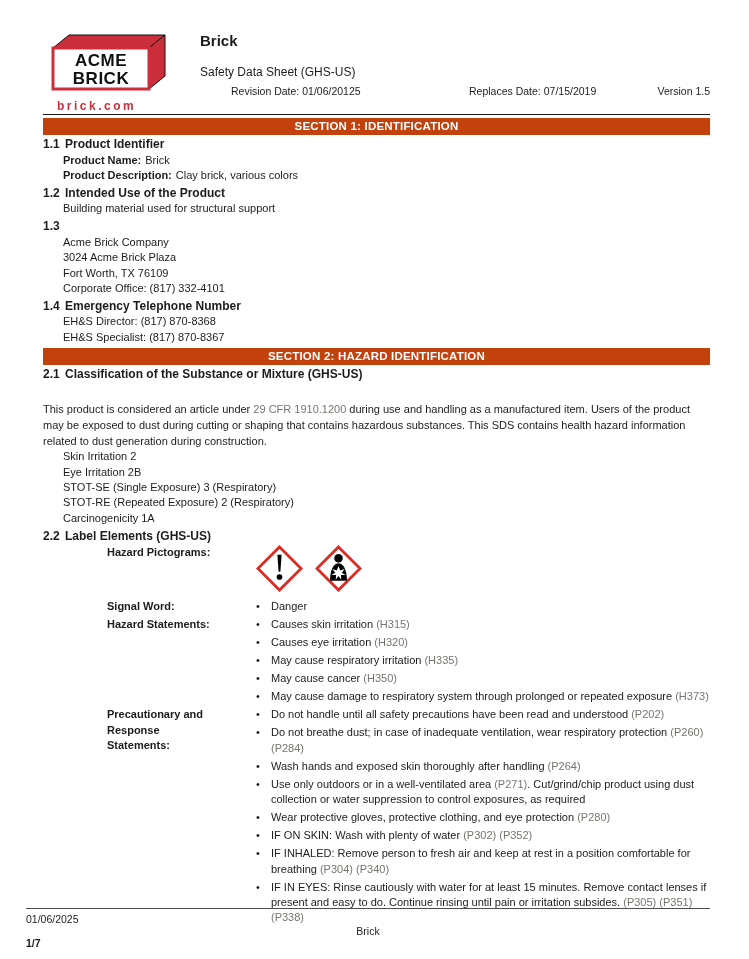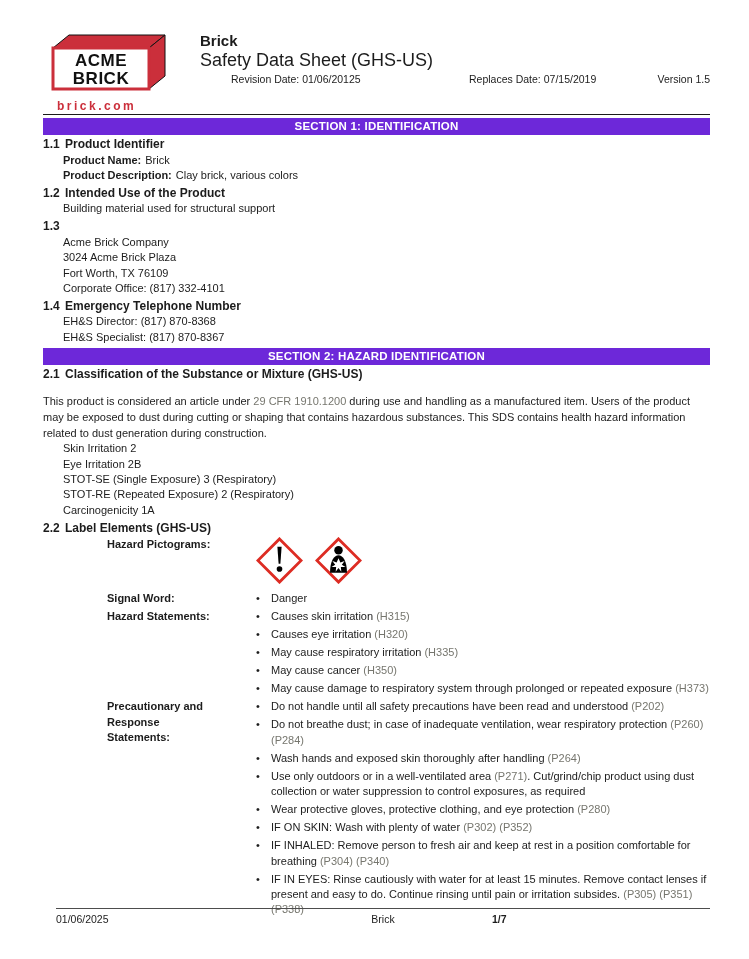--- a/index.html
+++ b/index.html
@@ -8,53 +8,53 @@
     font-family:"Liberation Sans",sans-serif;color:#1c1c1c;margin:0 auto;
     -webkit-font-smoothing:antialiased;
   }
   .content{position:absolute;left:43px;right:39px;top:30px;}
   
   .header{display:flex;align-items:flex-start;border-bottom:1.6px solid #1a1a1a;padding-bottom:1px;}
   .logo{width:157px;flex:none;padding-top:2px;}
   .logo-web{color:#cb2f3b;font-weight:bold;font-size:12px;letter-spacing:2.5px;margin-top:1px;margin-left:14px;}
   .head-right{flex:1;min-width:0;}
   .doc-title{font-size:15px;font-weight:bold;line-height:18px;margin-top:2px;}
-  .doc-subtitle{font-size:18px;line-height:20px;}
+  .doc-subtitle{font-size:12px;line-height:20px;margin-top:12px;}
   .rev-row{display:flex;font-size:10.5px;line-height:15px;margin-top:2px;}
   .rev-a{width:190px;flex:none;padding-left:31px;}
   .rev-b{flex:1;padding-left:48px;}
   .rev-c{flex:none;}
   
   .secbar{
-    background:#6d28d9;color:#fff;text-align:center;font-weight:bold;font-size:11.5px;
+    background:#c2410c;color:#fff;text-align:center;font-weight:bold;font-size:11.5px;
     padding:2px 0 2.5px 0;margin-top:3px;margin-bottom:2px;letter-spacing:.2px;
   }
   
   .hx{display:flex;font-weight:bold;font-size:12px;line-height:15.5px;margin-top:2.5px;}
   .hx .num{width:22px;flex:none;}
   .line{font-size:11px;line-height:15.4px;}
   .ind{margin-left:20px;}
   .b{font-weight:bold;margin-right:4px;}
-  .para{font-size:11px;line-height:16.2px;margin-top:10px;}
+  .para{font-size:11px;line-height:16.2px;margin-top:18px;}
   .code{color:#76766e;}
   
   .lbrow{display:flex;align-items:flex-start;font-size:11px;}
   .lb{margin-left:33px;width:149px;flex:none;font-weight:bold;line-height:15.4px;padding-left:31px;}
   .lb.narrow span{display:inline-block;max-width:100px;}
   .lbc{flex:1;min-width:0;}
   .picto-row{margin-top:1px;margin-bottom:7px;}
   .pictos{display:flex;gap:12px;}
   
   .bullet{display:flex;margin-bottom:2.6px;}
   .dot{width:15px;flex:none;text-align:left;line-height:15.4px;font-size:11px;}
   .btxt{flex:1;line-height:15.4px;font-size:11px;}
   
   .footer{
-    position:absolute;left:56px;right:39px;top:908px;border-top:1.5px solid #4d4d4d;
-    padding-top:4px;display:flex;font-size:10.5px;
+    position:absolute;left:26px;right:39px;top:908px;border-top:1.5px solid #4d4d4d;
+    padding-top:4px;display:flex;font-size:10.5px;flex-direction:column;
   }
   .footer .fl{flex:1;text-align:left;}
   .footer .fc{flex:1;text-align:center;}
   .footer .fr{flex:1;text-align:left;font-weight:bold;}
 </style>
 </head>
 <body>
 
 <div class="page">
   <div class="content">

